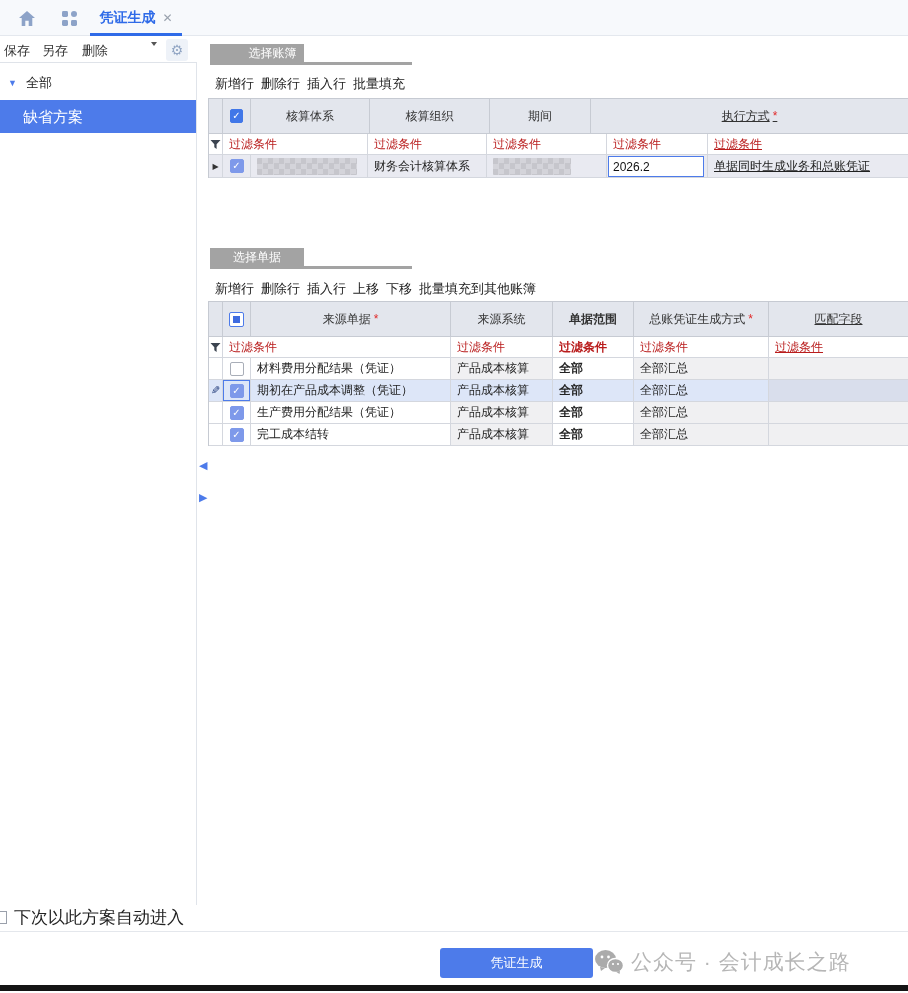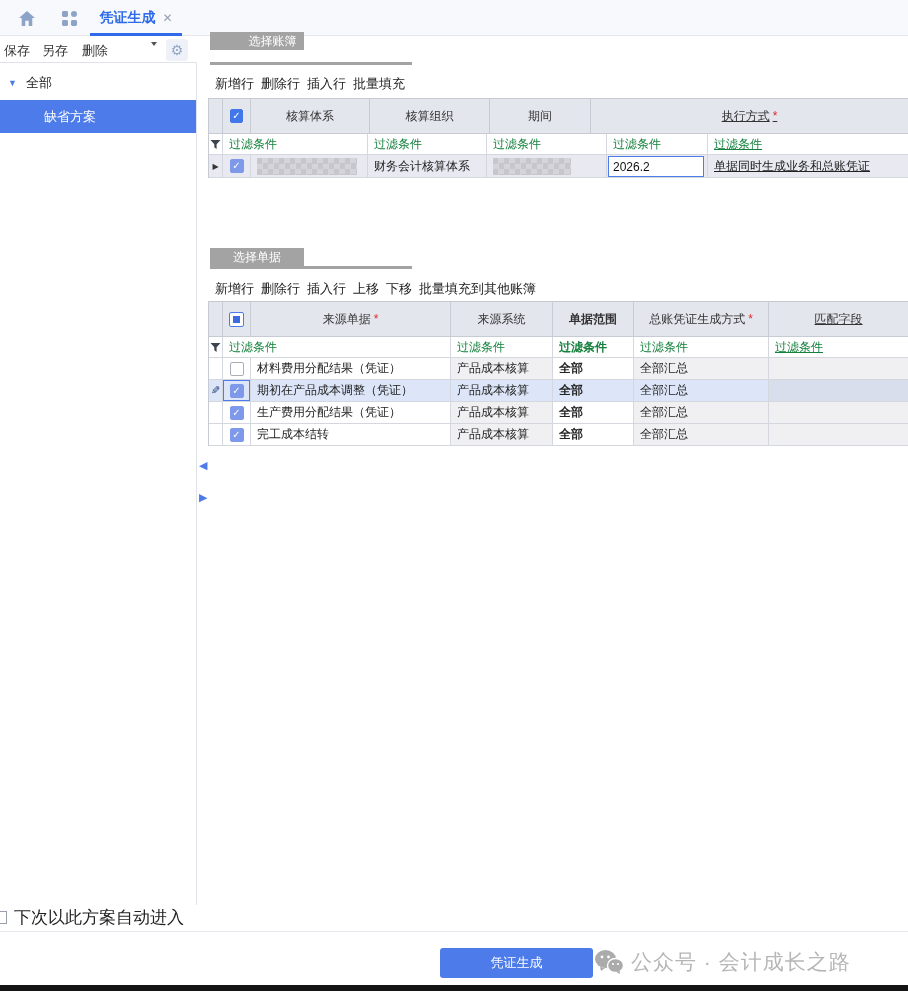--- a/index.html
+++ b/index.html
@@ -19,36 +19,36 @@
   .toolbar { position:absolute; top:37px; left:0; width:197px; height:26px; border-bottom:1px solid #dfe3e9; background:#fff; }
   .tb-item { position:absolute; top:5px; font-size:13px; color:#333; cursor:default; }
   .sort-ic { position:absolute; left:150px; top:9px; width:10px; height:10px; }
   .sort-ic .bar { width:9px; height:2px; background:#555; }
   .sort-ic .tri { width:0; height:0; margin:2px 0 0 1px; border-left:3.5px solid transparent; border-right:3.5px solid transparent; border-top:4px solid #555; }
   .gear-box { position:absolute; left:166px; top:2px; width:22px; height:22px; background:#eef2f8; border-radius:3px; text-align:center; line-height:22px; color:#92a6c4; font-size:14px; }
 
   .sidebar { position:absolute; top:63px; left:0; width:197px; height:842px; border-right:1px solid #e0e4ea; background:#fff; }
   .tree-root { position:absolute; top:11px; left:8px; font-size:13px; color:#222; display:flex; align-items:center; gap:9px; }
   .tree-arrow { color:#4d7bea; font-size:9px; }
-  .tree-sel { position:absolute; top:37px; left:0; width:100%; height:33px; background:#4d7bea; color:#fff; font-size:13px; line-height:33px; padding-left:44px; }
+  .tree-sel { position:absolute; top:37px; left:0; width:100%; height:33px; background:#4d7bea; color:#fff; font-size:15px; line-height:33px; padding-left:23px; }
 
   
   .chip { position:absolute; left:210px; width:94px; height:18px; background:#a3a3a3; color:#fff; font-size:12px; text-align:center; line-height:18px; }
   .chip-bar { position:absolute; left:210px; width:202px; height:3px; background:#a3a3a3; }
   .actions { position:absolute; left:215px; display:flex; gap:7px; font-size:13px; color:#222; }
   .act { cursor:default; }
 
   
   .tbl { position:absolute; left:208px; width:700px; border-top:1px solid #c6cad2; border-left:1px solid #c6cad2; font-size:12px; color:#222; background:#fff; }
   .tr { display:flex; }
   .td,.th { border-right:1px solid #d4d7de; border-bottom:1px solid #d4d7de; display:flex; align-items:center; overflow:hidden; white-space:nowrap; flex-shrink:0; }
   .th { background:#e3e6ed; justify-content:center; height:35px; border-right-color:#c7cbd3; border-bottom-color:#c7cbd3; color:#333; gap:3px; }
   .req { color:#e02a2a; }
   .flex1 { flex:1 1 auto; border-right:none;text-decoration:underline; }
-  .filter .td { height:21px; background:#fff; color:#15803d; padding-left:6px; }
+  .filter .td { height:21px; background:#fff; color:#b91c1c; padding-left:6px; }
   .cc { justify-content:center; padding-left:0 !important; }
 
   
   .cInd{width:14px;} .cCb{width:28px;}
   .b1{width:117px;} .b2{width:119px;} .b3{width:120px;} .b4{width:101px;}
   .fMerge1{width:145px;}
   
   .d1{width:200px;} .d2{width:102px;} .d3{width:81px;font-weight:bold;} .d4{width:135px;}
   .fMerge2{width:228px;}
 
@@ -120,21 +120,21 @@
   </div>
 
   <div class="sidebar">
     <div class="tree-root">
       <span class="tree-arrow">▼</span>
       <span>全部</span>
     </div>
     <div class="tree-sel">缺省方案</div>
   </div>
 
-  <div class="chip" style="top:32px;padding-left:31px;">选择账簿</div>
+  <div class="chip" style="top:44px;padding-left:31px;">选择账簿</div>
   <div class="chip-bar" style="top:62px;"></div>
 
   <div class="actions" style="top:75px;">
     <span class="act">新增行</span>
     <span class="act">删除行</span>
     <span class="act">插入行</span>
     <span class="act">批量填充</span>
   </div>
 
   <div class="tbl" style="top:98px;">

